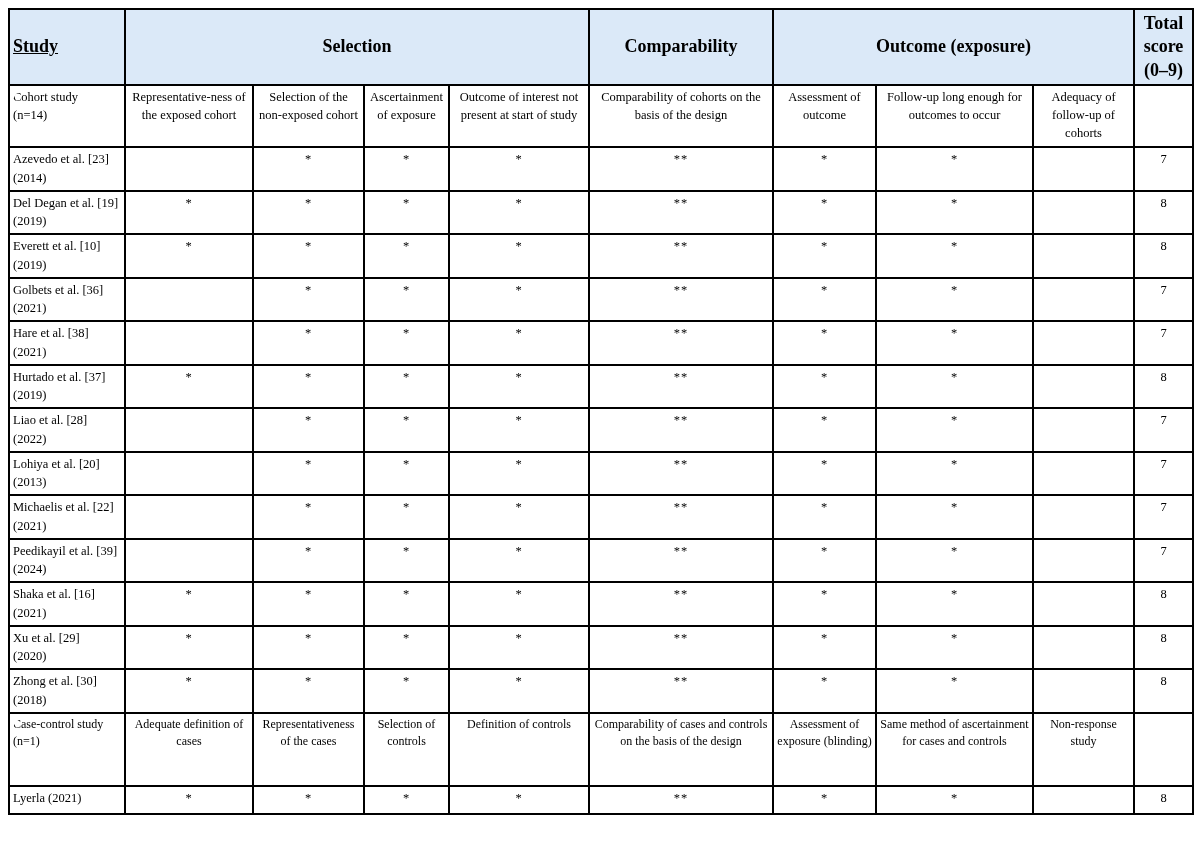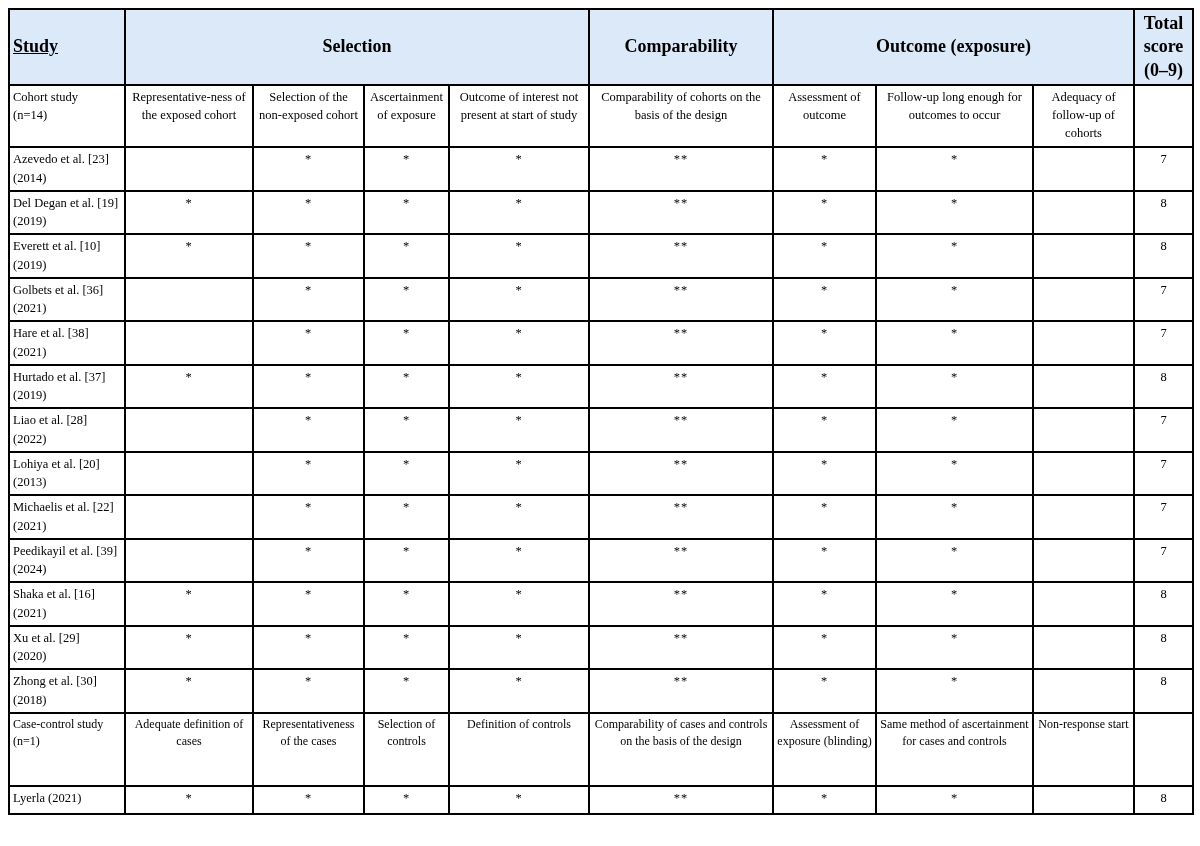--- a/index.html
+++ b/index.html
@@ -49,20 +49,21 @@
   }
   tr.cc-head-row td {
     height: 67px;
     font-size: 12px;
     line-height: 1.45;
     text-align: center;
   }
   tr.subhead-row td.study-col, tr.cc-head-row td.study-col {
     text-align: left;
     white-space: pre;
+    border-radius: 23px;
   }
   
   tr.data-row td {
     height: 37px;
     font-size: 12.5px;
     line-height: 1.5;
     text-align: center;
   }
   tr.cc-data-row td {
     height: 22px;
@@ -296,21 +297,21 @@
       <tr class="cc-head-row">
         <td class="study-col">Case-control study
 (n=1)</td>
         <td>Adequate definition of cases</td>
         <td>Representativeness of the cases</td>
         <td>Selection of controls</td>
         <td>Definition of controls</td>
         <td>Comparability of cases and controls on the basis of the design</td>
         <td>Assessment of exposure (blinding)</td>
         <td>Same method of ascertainment for cases and controls</td>
-        <td>Non-response start</td>
+        <td>Non-response study</td>
         <td></td>
       </tr>
     </tbody>
 
     <tbody id="cc-body">
         <tr class="data-row cc-data-row">
           <td class="study-col">Lyerla (2021)</td>
           <td class="mark-cell">*</td>
           <td class="mark-cell">*</td>
           <td class="mark-cell">*</td>

